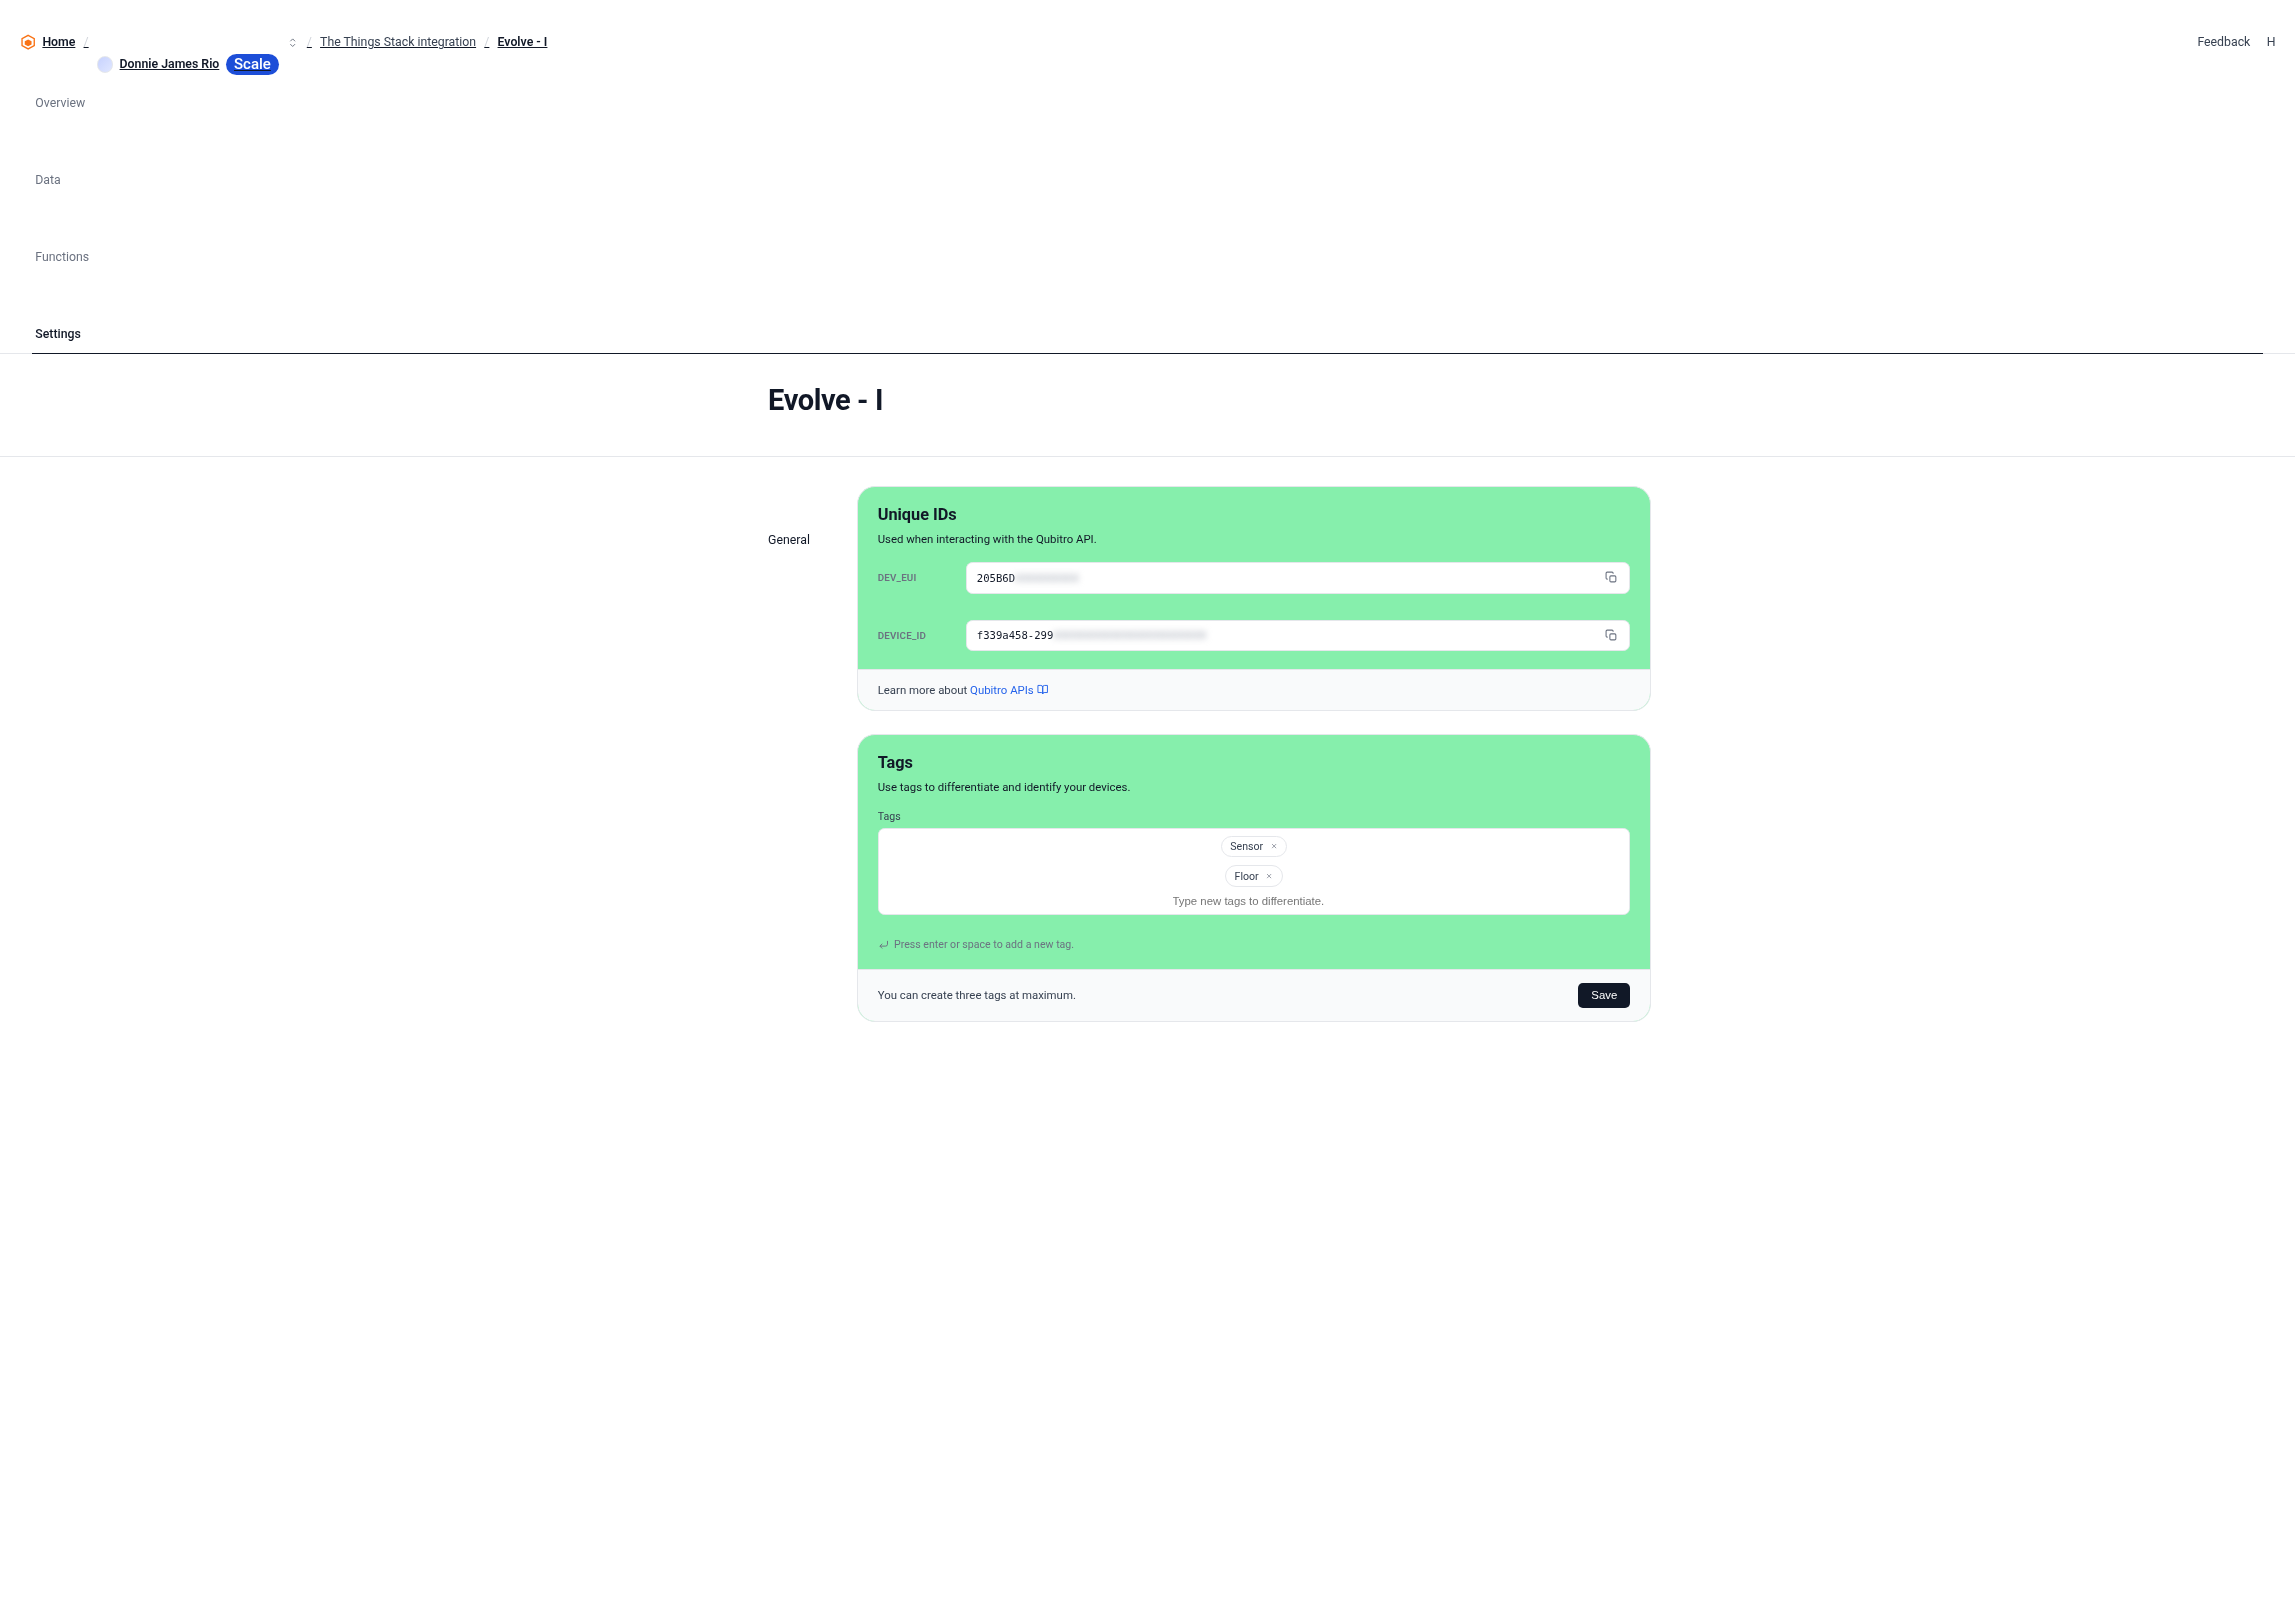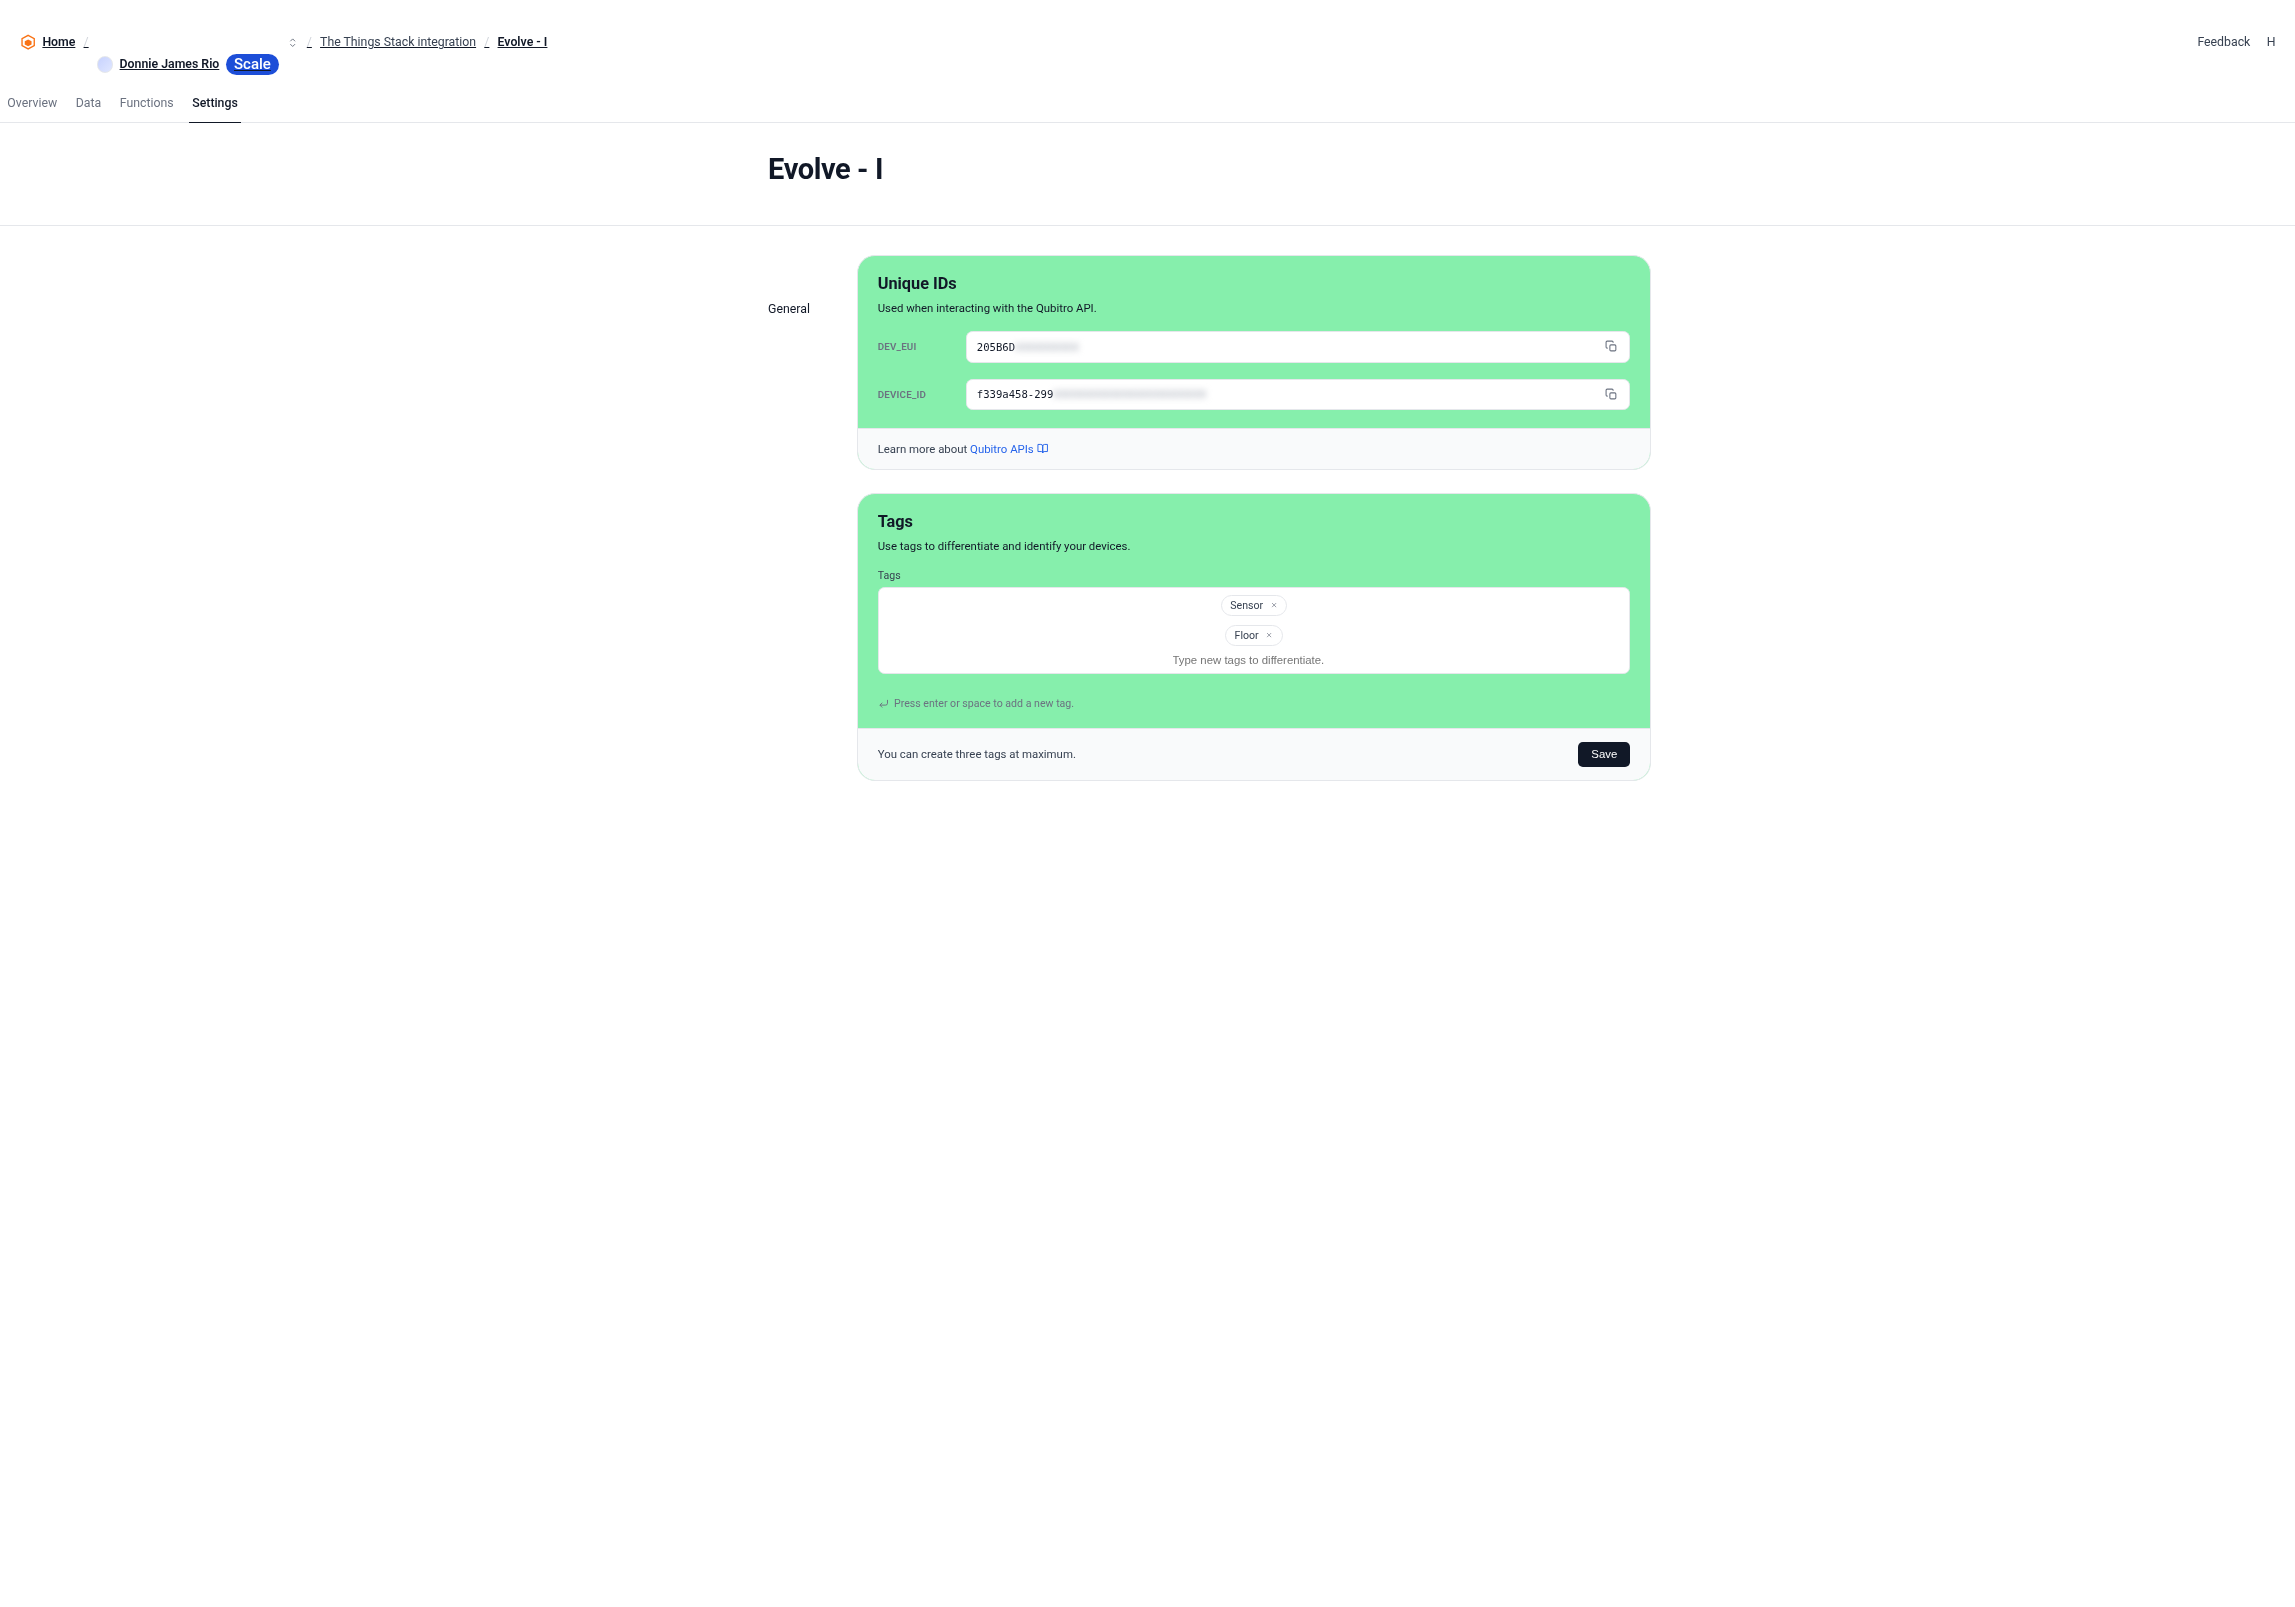--- a/index.html
+++ b/index.html
@@ -89,23 +89,24 @@
       align-items: center;
       gap: 16.3px;
     }
     .header-link {
       color: #374151;
       font-size: 12.3px;
       cursor: pointer;
     }
     .tabs {
       display: flex;
-      gap: 12px;
-      padding: 0 4px;
+      gap: 40px;
+      padding: 0 32px;
       border-bottom: 0.8px solid #e5e7eb;
+      flex-direction: column;
     }
     .tab {
       padding: 11.4px 3.3px;
       color: #6b7280;
       font-size: 12.3px;
       cursor: pointer;
       border-bottom: 1.6px solid transparent;
       margin-bottom: -0.8px;
     }
     .tab.active {
@@ -168,21 +169,21 @@
     }
     .card-desc {
       font-size: 11.4px;
       color: #111827;
       margin-bottom: 16.3px;
     }
     .field-row {
       display: flex;
       align-items: center;
       gap: 16.3px;
-      margin-bottom: 16px;
+      margin-bottom: 26px;
     }
     .field-label {
       width: 72px;
       flex-shrink: 0;
       font-size: 9.8px;
       font-weight: 600;
       color: #6b7280;
       letter-spacing: 0.2px;
     }
     .field-input-wrap {

